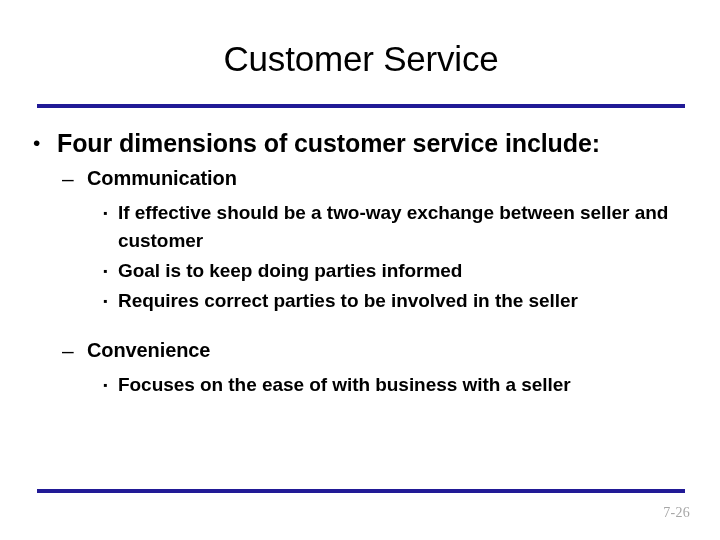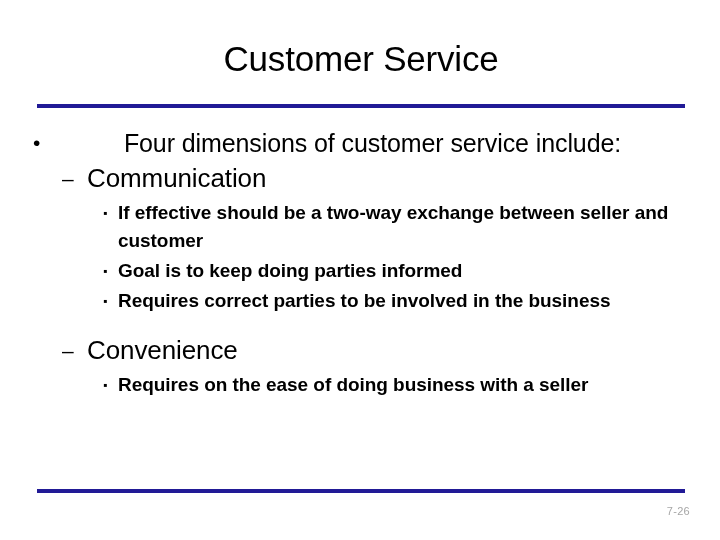--- a/index.html
+++ b/index.html
@@ -78,39 +78,38 @@
     margin-left: 5px;
     margin-bottom: 6px;
   }
   .lvl1 .marker {
     width: 24px;
     font-size: 21px;
     line-height: 30px;
   }
   .lvl1 .btext {
     font-size: 25px;
-    font-weight: 400;
+    font-weight: 700;
     line-height: 30px;
     letter-spacing: -0.1px;
-    text-align: center;
   }
 
   
   .lvl2 {
     margin-left: 34px;
     margin-bottom: 4px;
   }
   .lvl2 .marker {
     width: 25px;
     font-size: 21px;
     line-height: 27px;
   }
   .lvl2 .btext {
-    font-size: 26px;
-    font-weight: 400;
+    font-size: 20px;
+    font-weight: 700;
     line-height: 27px;
     letter-spacing: -0.1px;
   }
 
   
   .lvl3 {
     margin-left: 75px;
     margin-bottom: 2px;
   }
   .lvl3 .marker {
@@ -126,23 +125,24 @@
   }
 
   .gap-before { margin-top: 22px; }
   .gap-small  { margin-top: 7px; }
 
   
   .footer-page {
     position: absolute;
     right: 30px;
     top: 505px;
-    font-size: 11px;
+    font-size: 14px;
     color: #a6a6a6;
     letter-spacing: 0.3px;
+    font-family: Liberation Serif, serif;
   }
 </style>
 </head>
 <body>
 
 <div class="slide">
 
   <div class="title-area">
     <div class="slide-title">Customer Service</div>
   </div>
@@ -166,31 +166,31 @@
       <span class="btext">If effective should be a two-way exchange between seller and customer</span>
     </div>
 
     <div class="bullet-row lvl3">
       <span class="marker">▪</span>
       <span class="btext">Goal is to keep doing parties informed</span>
     </div>
 
     <div class="bullet-row lvl3">
       <span class="marker">▪</span>
-      <span class="btext">Requires correct parties to be involved in the business</span>
+      <span class="btext">Requires correct parties to be involved in the seller</span>
     </div>
 
     <div class="bullet-row lvl2 gap-before">
       <span class="marker">–</span>
       <span class="btext">Convenience</span>
     </div>
 
     <div class="bullet-row lvl3 gap-small">
       <span class="marker">▪</span>
-      <span class="btext">Requires on the ease of doing business with a seller</span>
+      <span class="btext">Focuses on the ease of with business with a seller</span>
     </div>
 
   </div>
 
   <div class="rule rule-bottom"></div>
 
   <div class="footer-page">7-26</div>
 
 </div>
 

